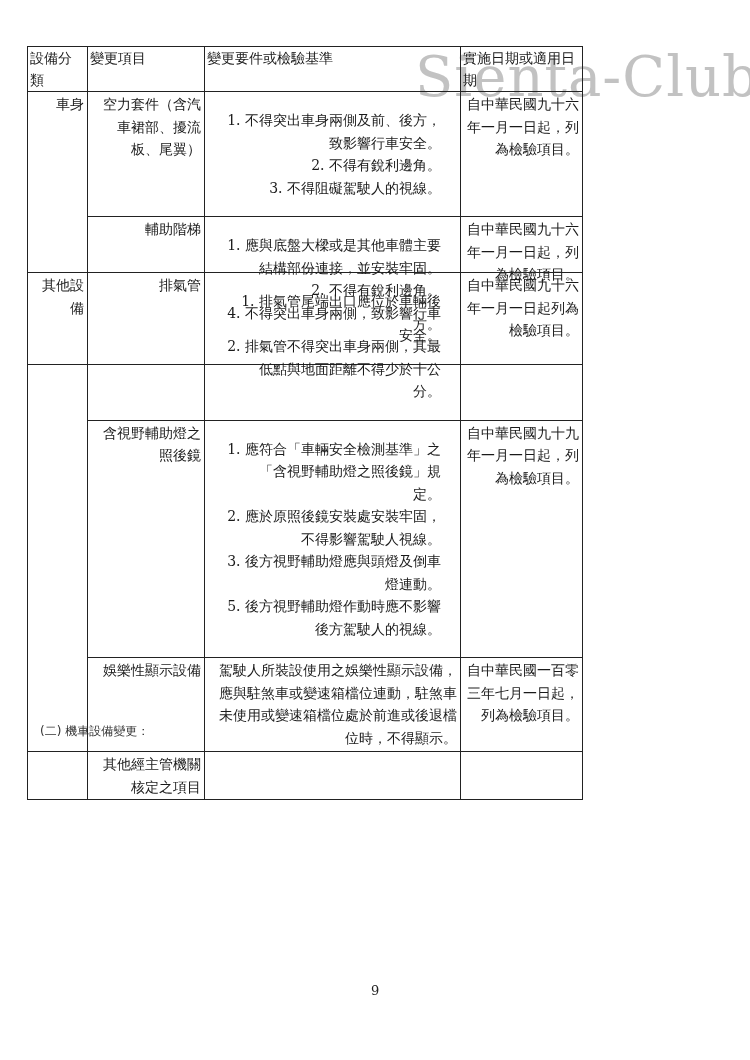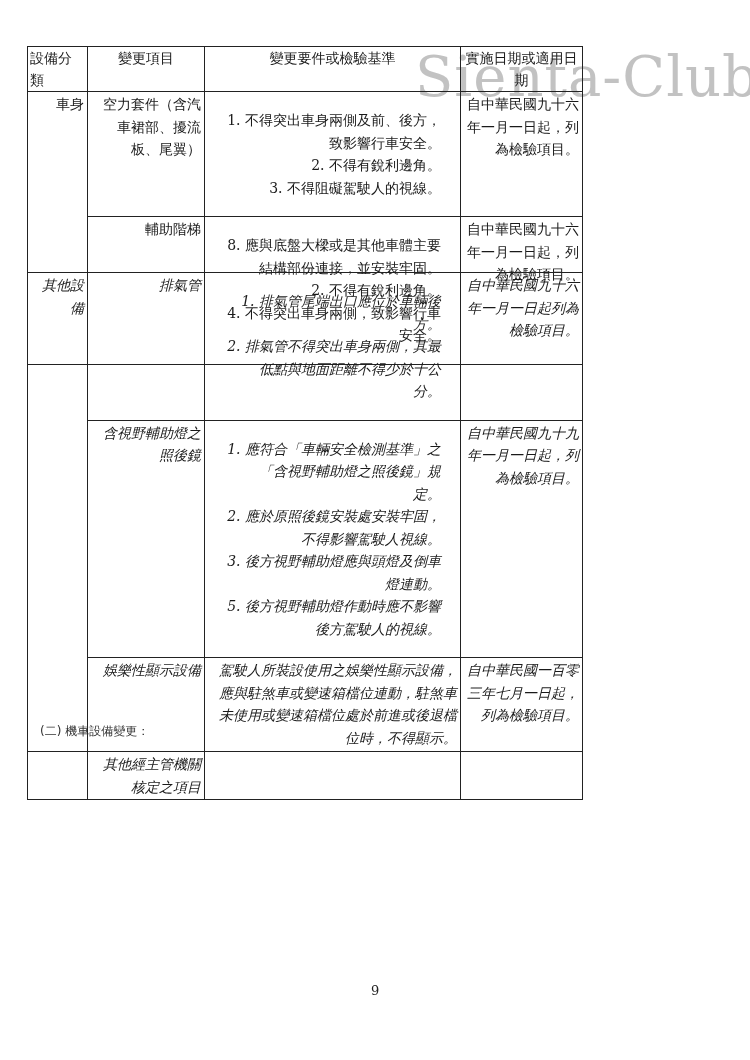--- a/index.html
+++ b/index.html
@@ -9,25 +9,25 @@
     color: #1a1a1a;
   }
   .tbl {
     position: absolute; left: 27px; border-collapse: collapse;
     table-layout: fixed; font-size: 14px; line-height: 22.5px;
   }
   .tbl td, .tbl th {
     border: 1.3px solid #222; vertical-align: top; padding: 1px 3px 1px 4px;
     font-weight: normal; text-align: right;
   }
-  .tbl th { text-align: center; padding: 0 2px; line-height: 22px; }
+  .tbl th { text-align: left; padding: 0 2px; line-height: 22px; }
   .tbl th.left { text-align: left; }
   .c1 { width: 60px; } .c2 { width: 117px; } .c3 { width: 256px; } .c4 { width: 122px; }
   .tbl1 { top: 46px; }
-  .tbl2 { top: 272px; font-style: italic; }
+  .tbl2 { top: 272px; }
   ol.req { list-style: none; margin: 16px; padding: 0; }
   ol.req li { padding-left: 13px; text-indent: -13px; }
   .watermark {
     position: absolute; left: 388px; top: 44px; font-size: 56px;
     font-family: "DejaVu Serif", "Liberation Serif", serif; color: rgba(120,120,120,0.45);
     letter-spacing: 1px; pointer-events: none; white-space: nowrap; margin-left: 27px;
   }
   .section-heading { position: absolute; left: 40px; top: 723px; font-size: 12px; color: #333;
     font-family: "DejaVu Sans", "Liberation Sans", sans-serif; }
   .page-number { position: absolute; left: 371px; top: 983px; font-size: 13px; color: #222; }
@@ -60,21 +60,21 @@
         <li>2. 不得有銳利邊角。</li>
         <li>3. 不得阻礙駕駛人的視線。</li>
       </ol>
     </td>
     <td>自中華民國九十六年一月一日起，列為檢驗項目。</td>
   </tr>
   <tr style="height:90px">
     <td>輔助階梯</td>
     <td>
       <ol class="req">
-        <li>8. 應與底盤大樑或是其他車體主要結構部份連接，並安裝牢固。</li>
+        <li>1. 應與底盤大樑或是其他車體主要結構部份連接，並安裝牢固。</li>
         <li>2. 不得有銳利邊角。</li>
         <li>4. 不得突出車身兩側，致影響行車安全。</li>
       </ol>
     </td>
     <td>自中華民國九十六年一月一日起，列為檢驗項目。</td>
   </tr>
 </tbody>
   </table>
 
 <table class="tbl tbl2">

